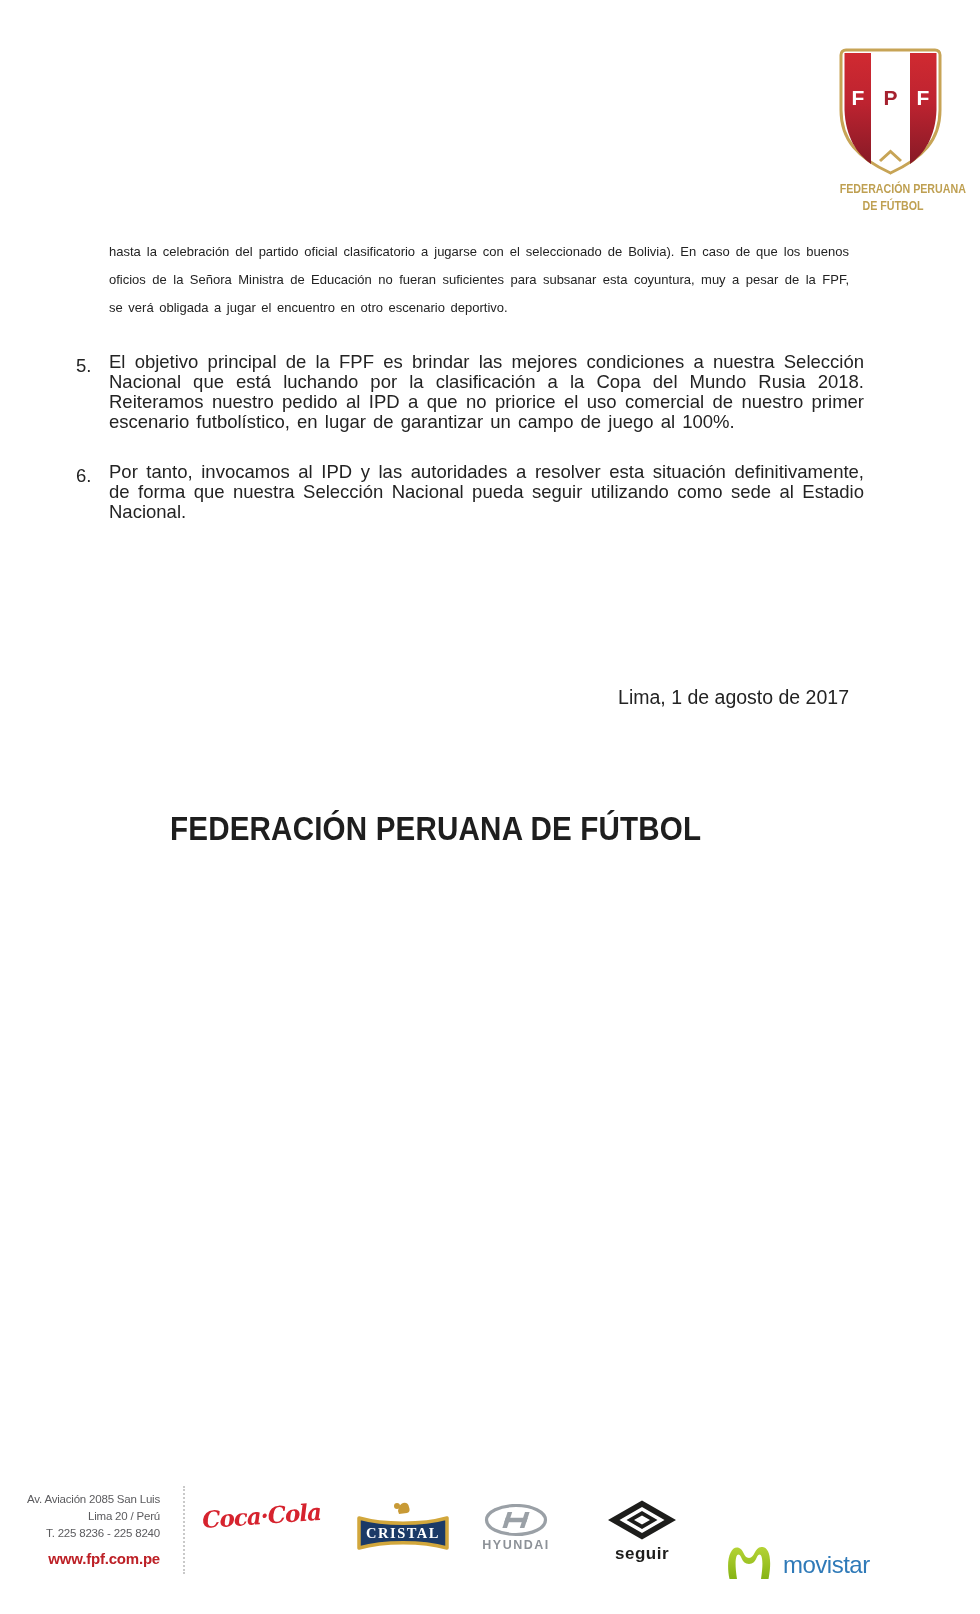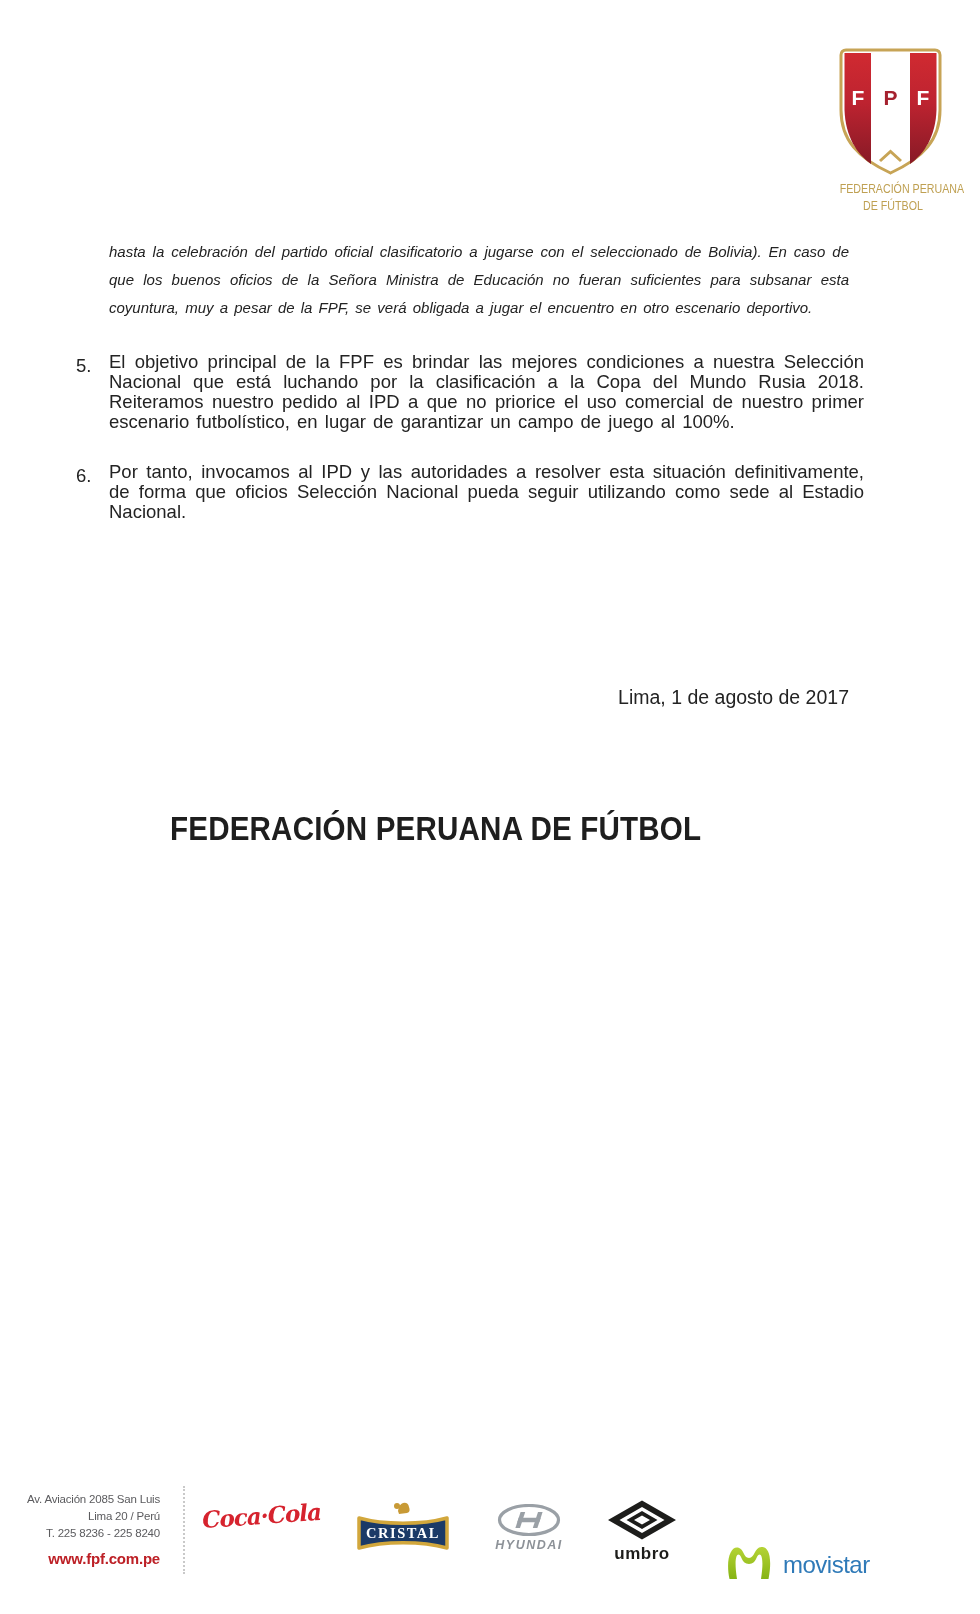--- a/index.html
+++ b/index.html
@@ -12,33 +12,33 @@
     font-family: "Liberation Sans", sans-serif;
     color: #262626;
     overflow: hidden;
   }
 
   
   .crest { position: absolute; left: 838px; top: 48px; width: 105px; }
   .crest svg { display: block; width: 105px; height: 128px; }
   .crest-wordmark {
     position: absolute; left: 828px; top: 182px; width: 130px;
-    text-align: center; color: #bfa052; font-weight: normal; line-height: 1;
+    text-align: center; color: #bfa052; font-weight: bold; line-height: 1;
   }
   .crest-wordmark .wm-line {
     display: block; font-size: 13px; white-space: nowrap;
     transform: scaleX(0.82); transform-origin: center top;
   }
   .crest-wordmark .wm-line + .wm-line { margin-top: 4px; }
 
   
   .content { position: absolute; left: 76px; top: 238px; width: 788px; }
   .intro {
     margin: 0 15px 0 33px; text-align: justify;
-    font-size: 15px; line-height: 28px; word-spacing: 2px; color: #232323; font-style: italic;
+    font-size: 13px; line-height: 28px; word-spacing: 2px; color: #232323;
   }
   .doc-item { display: flex; margin-top: 30px; }
   .doc-item .num { width: 33px; flex: none; font-size: 18.5px; line-height: 28px; color: #232323; }
   .doc-item .txt {
     flex: 1; margin: 0; text-align: justify;
     font-size: 18.5px; line-height: 20px; word-spacing: 2px; color: #232323;
   }
   .dateline {
     position: absolute; top: 686px; right: 131px;
     font-size: 19.5px; color: #232323; white-space: nowrap;
@@ -65,21 +65,21 @@
     border-left: 2px dotted #c9c9c9;
   }
   .sponsor { position: absolute; }
   .coke { left: 202px; top: 1502px; width: 114px; text-align: center; }
   .coke-text {
     display: inline-block; font-family: "DejaVu Serif", serif;
     font-style: italic; font-weight: bold; font-size: 23px; color: #d6232e;
     transform: rotate(-4deg); letter-spacing: -1px; white-space: nowrap;
   }
   .cristal { left: 356px; top: 1500px; }
-  .hyundai { left: 486px; top: 1504px; font-style: italic; }
+  .hyundai { left: 473px; top: 1504px; }
   .umbro { left: 607px; top: 1500px; width: 70px; text-align: center; }
   .umbro-text {
     display: block; margin-top: 1px; font-size: 17px; font-weight: bold;
     color: #1d1d1b; letter-spacing: 0.5px; line-height: 1;
   }
   .movistar { left: 724px; top: 1543px; display: flex; align-items: flex-end; justify-content: space-between; }
   .movistar-text {
     font-size: 24px; color: #2f7ab8; letter-spacing: -0.5px;
     line-height: 1; margin-left: 9px; padding-bottom: 4px; white-space: nowrap;
   }
@@ -118,21 +118,21 @@
   <div class="content">
     <p class="intro">hasta la celebración del partido oficial clasificatorio a jugarse con el seleccionado de Bolivia). En caso de que los buenos oficios de la Señora Ministra de Educación no fueran suficientes para subsanar esta coyuntura, muy a pesar de la FPF, se verá obligada a jugar el encuentro en otro escenario deportivo.</p>
 
     <div class="doc-item">
       <span class="num">5.</span>
       <p class="txt">El objetivo principal de la FPF es brindar las mejores condiciones a nuestra Selección Nacional que está luchando por la clasificación a la Copa del Mundo Rusia 2018. Reiteramos nuestro pedido al IPD a que no priorice el uso comercial de nuestro primer escenario futbolístico, en lugar de garantizar un campo de juego al 100%.</p>
     </div>
 
     <div class="doc-item">
       <span class="num">6.</span>
-      <p class="txt">Por tanto, invocamos al IPD y las autoridades a resolver esta situación definitivamente, de forma que oficios Selección Nacional pueda seguir utilizando como sede al Estadio Nacional.</p>
+      <p class="txt">Por tanto, invocamos al IPD y las autoridades a resolver esta situación definitivamente, de forma que nuestra Selección Nacional pueda seguir utilizando como sede al Estadio Nacional.</p>
     </div>
   </div>
 
   <div class="dateline">Lima, 1 de agosto de 2017</div>
 
   <h1 class="sig-title">FEDERACIÓN PERUANA DE FÚTBOL</h1>
 
   <div class="address">
     <span class="addr-line">Av. Aviación 2085 San Luis</span>
     <span class="addr-line">Lima 20 / Perú</span>
@@ -165,21 +165,21 @@
       </g>
       <text x="43" y="45" text-anchor="middle" class="hyundai-text" font-family="Liberation Sans, sans-serif">HYUNDAI</text>
     </svg>
   </div>
 
   <div class="sponsor umbro">
     <svg width="70" height="40" viewBox="0 0 70 40">
       <path fill-rule="evenodd" fill="#1d1d1b" d="M35,0.5 L69,20 35,39.5 1,20 Z M35,7 L57.5,20 35,33 12.5,20 Z"></path>
       <path fill-rule="evenodd" fill="#1d1d1b" d="M35,11 L50.5,20 35,29 19.5,20 Z M35,15.5 L43,20 35,24.5 27,20 Z"></path>
     </svg>
-    <span class="umbro-text">umbro</span>
+    <span class="umbro-text">seguir</span>
   </div>
 
   <div class="sponsor movistar">
     <svg width="50" height="38" viewBox="0 0 50 38">
       <defs>
         <linearGradient id="mvgrad" x1="0" y1="0" x2="0" y2="1">
           <stop offset="0" stop-color="#b5d335"></stop>
           <stop offset="1" stop-color="#86b414"></stop>
         </linearGradient>
       </defs>

